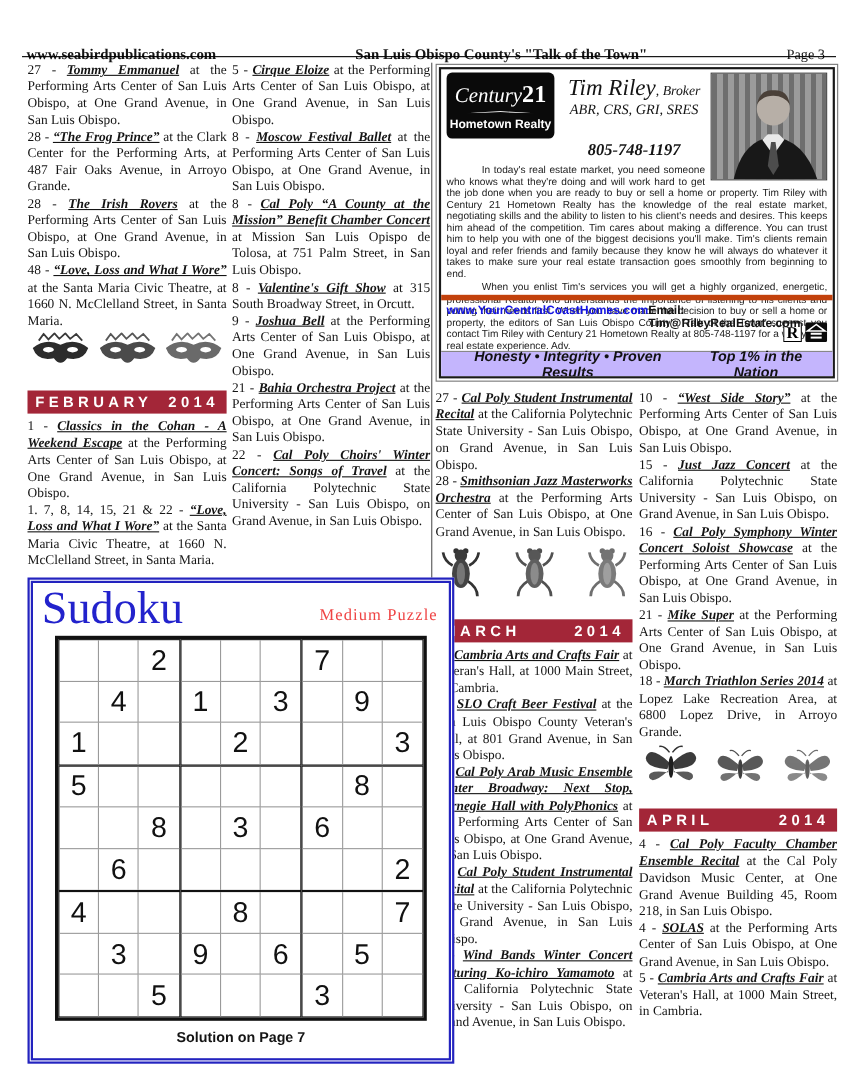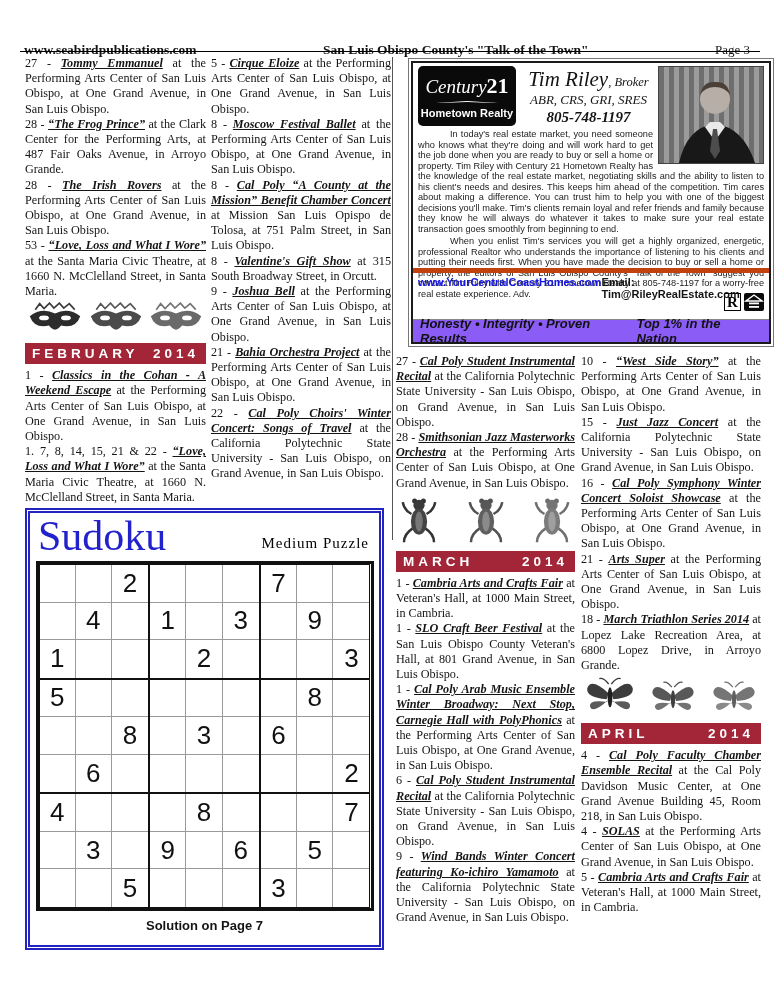--- a/index.html
+++ b/index.html
@@ -10,59 +10,59 @@
   .hdr .url{font:bold 13.5px "Liberation Serif",serif;}
   .hdr .title{font:bold 13.5px "Liberation Serif",serif;}
   .hdr .pageno{font:13px "Liberation Serif",serif;}
   .hrule{position:absolute;top:51px;left:20px;width:740px;height:1px;background:#000;}
   .vrule{position:absolute;top:57px;left:392px;width:1px;height:483px;background:#555;}
   
   .col{position:absolute;font:12.2px/15.2px "Liberation Serif",serif;text-align:justify;}
   .col p.item{margin:0;}
   .col .t{font-weight:bold;font-style:italic;text-decoration:underline;margin-top:16px;}
   .month-bar{display:flex;justify-content:space-between;align-items:center;background:#A32638;color:#fff;
-             font:bold 13.5px "Liberation Sans",sans-serif;letter-spacing:4px;padding:3px 7px;margin:7px 0 4px;}
+             font:bold 13.5px "Liberation Sans",sans-serif;letter-spacing:4px;padding:3px 7px;margin:19px 0 4px;}
   .deco{display:flex;justify-content:space-between;align-items:flex-end;padding:0 2px;margin-top:3px;}
   .deco svg{display:block;}
   
-  .ad{position:absolute;left:408px;top:58px;width:366px;height:289px;border:1px solid #777;padding:2px;box-sizing:border-box;}
+  .ad{position:absolute;left:396px;top:58px;width:366px;height:289px;border:1px solid #777;padding:2px;box-sizing:border-box;}
   .ad-box{position:relative;border:2px solid #1a1a1a;height:100%;box-sizing:border-box;overflow:hidden;
           font-family:"Liberation Sans",sans-serif;}
   .ad-inner{padding:3px 5px;}
   .ad-photo{float:right;width:104px;height:96px;margin:0 0 3px 5px;position:relative;
             background:repeating-linear-gradient(90deg,#6e6e6e 0 5px,#9b9b9b 5px 10px);border:1px solid #444;}
   .ad-photo svg{position:absolute;bottom:0;left:0;}
   .ad-head{display:flex;gap:8px;align-items:stretch;}
   .c21{width:98px;height:60px;background:#0a0a0a;border-radius:5px;color:#fff;text-align:center;
        display:flex;flex-direction:column;justify-content:center;flex:none;}
   .c21 .l1{font:italic 19px "Liberation Serif",serif;line-height:20px;}
   .c21 .l1 .n21{font:bold 22px "Liberation Serif",serif;}
   .c21 .roof{height:6px;position:relative;}
   .c21 .roof::before{content:"";position:absolute;left:18px;right:18px;top:2px;height:2px;background:#fff;
                      clip-path:polygon(0 100%,50% 0,100% 100%,92% 100%,50% 45%,8% 100%);}
   .c21 .l2{font:bold 11px "Liberation Sans",sans-serif;margin-top:2px;}
   .agent{flex:1;text-align:center;padding-top:2px;}
   .agent .nm{font:italic 21px/23px "Liberation Serif",serif;}
   .agent .nm .bk{font:italic 12.5px "Liberation Serif",serif;}
   .agent .cr{font:italic 13px/17px "Liberation Serif",serif;}
-  .agent .ph{font:bold italic 15px/19px "Liberation Serif",serif;}
+  .agent .ph{font:bold italic 15px/19px "Liberation Serif",serif;margin-top:20px;}
   .ad-inner p{margin:2px 0 0;font:9.2px/10.5px "Liberation Sans",sans-serif;text-align:justify;text-indent:32px;color:#222;}
   .ad-badges{position:absolute;right:5px;top:230px;display:flex;gap:3px;}
   .ad-links{position:absolute;left:0;right:0;bottom:39px;border-top:5px solid #c2410c;display:flex;
             justify-content:space-between;padding:3px 5px;font:bold 11px "Liberation Sans",sans-serif;}
   .ad-links .web{color:#1414E6;}
-  .ad-tagline{position:absolute;left:0;right:0;bottom:0;height:22px;background:#8b5cf6;border-top:1px solid #888;
+  .ad-tagline{position:absolute;left:0;right:0;bottom:0;height:22px;background:#c4b5fd;border-top:1px solid #888;
               display:flex;justify-content:space-between;align-items:center;padding:0 7px;
-              font:bold italic 13px "Liberation Sans",sans-serif;color:#111;}
+              font:bold italic 13px "Liberation Sans",sans-serif;color:#111;text-align:center;}
   
-  .sudoku{position:absolute;left:25px;top:508px;width:359px;height:442px;border:5px double #2323BF;
+  .sudoku{position:absolute;left:25px;top:525px;width:388px;height:442px;border:5px double #2323BF;
           box-sizing:border-box;background:#fff;}
   .sud-head{display:flex;justify-content:space-between;align-items:flex-end;padding:1px 10px 3px 8px;}
   .sud-title{font:42px/44px "Liberation Serif",serif;color:#2222CC;}
-  .sud-diff{font:15px "Liberation Serif",serif;letter-spacing:1px;color:#000000;margin-bottom:6px;}
+  .sud-diff{font:15px "Liberation Serif",serif;letter-spacing:1px;color:#ef4444;margin-bottom:6px;}
   .sudoku-grid{display:grid;grid-template-columns:repeat(3,1fr);grid-template-rows:repeat(3,1fr);
                width:332px;height:344px;border:3px solid #111;box-sizing:content-box;margin:0 auto;}
   .sbox{display:grid;grid-template-columns:repeat(3,1fr);grid-template-rows:repeat(3,1fr);border:1px solid #111;}
   .cell{display:flex;align-items:center;justify-content:center;font:26px "Liberation Sans",sans-serif;color:#111;
         border-right:1px solid #9a9a9a;border-bottom:1px solid #9a9a9a;}
   .cell:nth-child(3n){border-right:none;}
   .cell:nth-child(n+7){border-bottom:none;}
   .sud-note{text-align:center;font:bold 13px "Liberation Sans",sans-serif;margin-top:7px;}
   .defs{position:absolute;width:0;height:0;overflow:hidden;}
   .badge{display:block;}
@@ -111,21 +111,21 @@
 
   <div class="col" style="left:25px;top:56px;width:181px;">
     <div>
 
         <p class="item"><span class="d">27 - </span><span class="t">Tommy Emmanuel</span><span class="r"> at the Performing Arts Center of San Luis Obispo, at One Grand Avenue, in San Luis Obispo.</span></p>
 
         <p class="item"><span class="d">28 - </span><span class="t">“The Frog Prince”</span><span class="r"> at the Clark Center for the Performing Arts, at 487 Fair Oaks Avenue, in Arroyo Grande.</span></p>
 
         <p class="item"><span class="d">28 - </span><span class="t">The Irish Rovers</span><span class="r"> at the Performing Arts Center of San Luis Obispo, at One Grand Avenue, in San Luis Obispo.</span></p>
 
-        <p class="item"><span class="d">53 - </span><span class="t">“Love, Loss and What I Wore”</span><span class="r"> at the Santa Maria Civic Theatre, at 1660 N. McClelland Street, in Santa Maria.</span></p>
+        <p class="item"><span class="d">48 - </span><span class="t">“Love, Loss and What I Wore”</span><span class="r"> at the Santa Maria Civic Theatre, at 1660 N. McClelland Street, in Santa Maria.</span></p>
       </div>
     <div class="deco">
       <svg width="56" height="34">
           <use href="#sym-mask"></use>
         </svg>
       <svg width="56" height="34" style="opacity:.85">
           <use href="#sym-mask"></use>
         </svg>
       <svg width="56" height="34" style="opacity:.7">
           <use href="#sym-mask"></use>
@@ -250,21 +250,21 @@
 
   <div class="col" style="left:581px;top:354px;width:180px;">
     <div>
 
         <p class="item"><span class="d">10 - </span><span class="t">“West Side Story”</span><span class="r"> at the Performing Arts Center of San Luis Obispo, at One Grand Avenue, in San Luis Obispo.</span></p>
 
         <p class="item"><span class="d">15 - </span><span class="t">Just Jazz Concert</span><span class="r"> at the California Polytechnic State University - San Luis Obispo, on Grand Avenue, in San Luis Obispo.</span></p>
 
         <p class="item"><span class="d">16 - </span><span class="t">Cal Poly Symphony Winter Concert Soloist Showcase</span><span class="r"> at the Performing Arts Center of San Luis Obispo, at One Grand Avenue, in San Luis Obispo.</span></p>
 
-        <p class="item"><span class="d">21 - </span><span class="t">Arts Super</span><span class="r"> at the Performing Arts Center of San Luis Obispo, at One Grand Avenue, in San Luis Obispo.</span></p>
+        <p class="item"><span class="d">21 - </span><span class="t">Mike Super</span><span class="r"> at the Performing Arts Center of San Luis Obispo, at One Grand Avenue, in San Luis Obispo.</span></p>
 
         <p class="item"><span class="d">18 - </span><span class="t">March Triathlon Series 2014</span><span class="r"> at Lopez Lake Recreation Area, at 6800 Lopez Drive, in Arroyo Grande.</span></p>
       </div>
     <div class="deco">
       <svg width="54" height="40">
           <use href="#sym-butterfly"></use>
         </svg>
       <svg width="50" height="36" style="opacity:.85">
           <use href="#sym-butterfly"></use>
         </svg>

